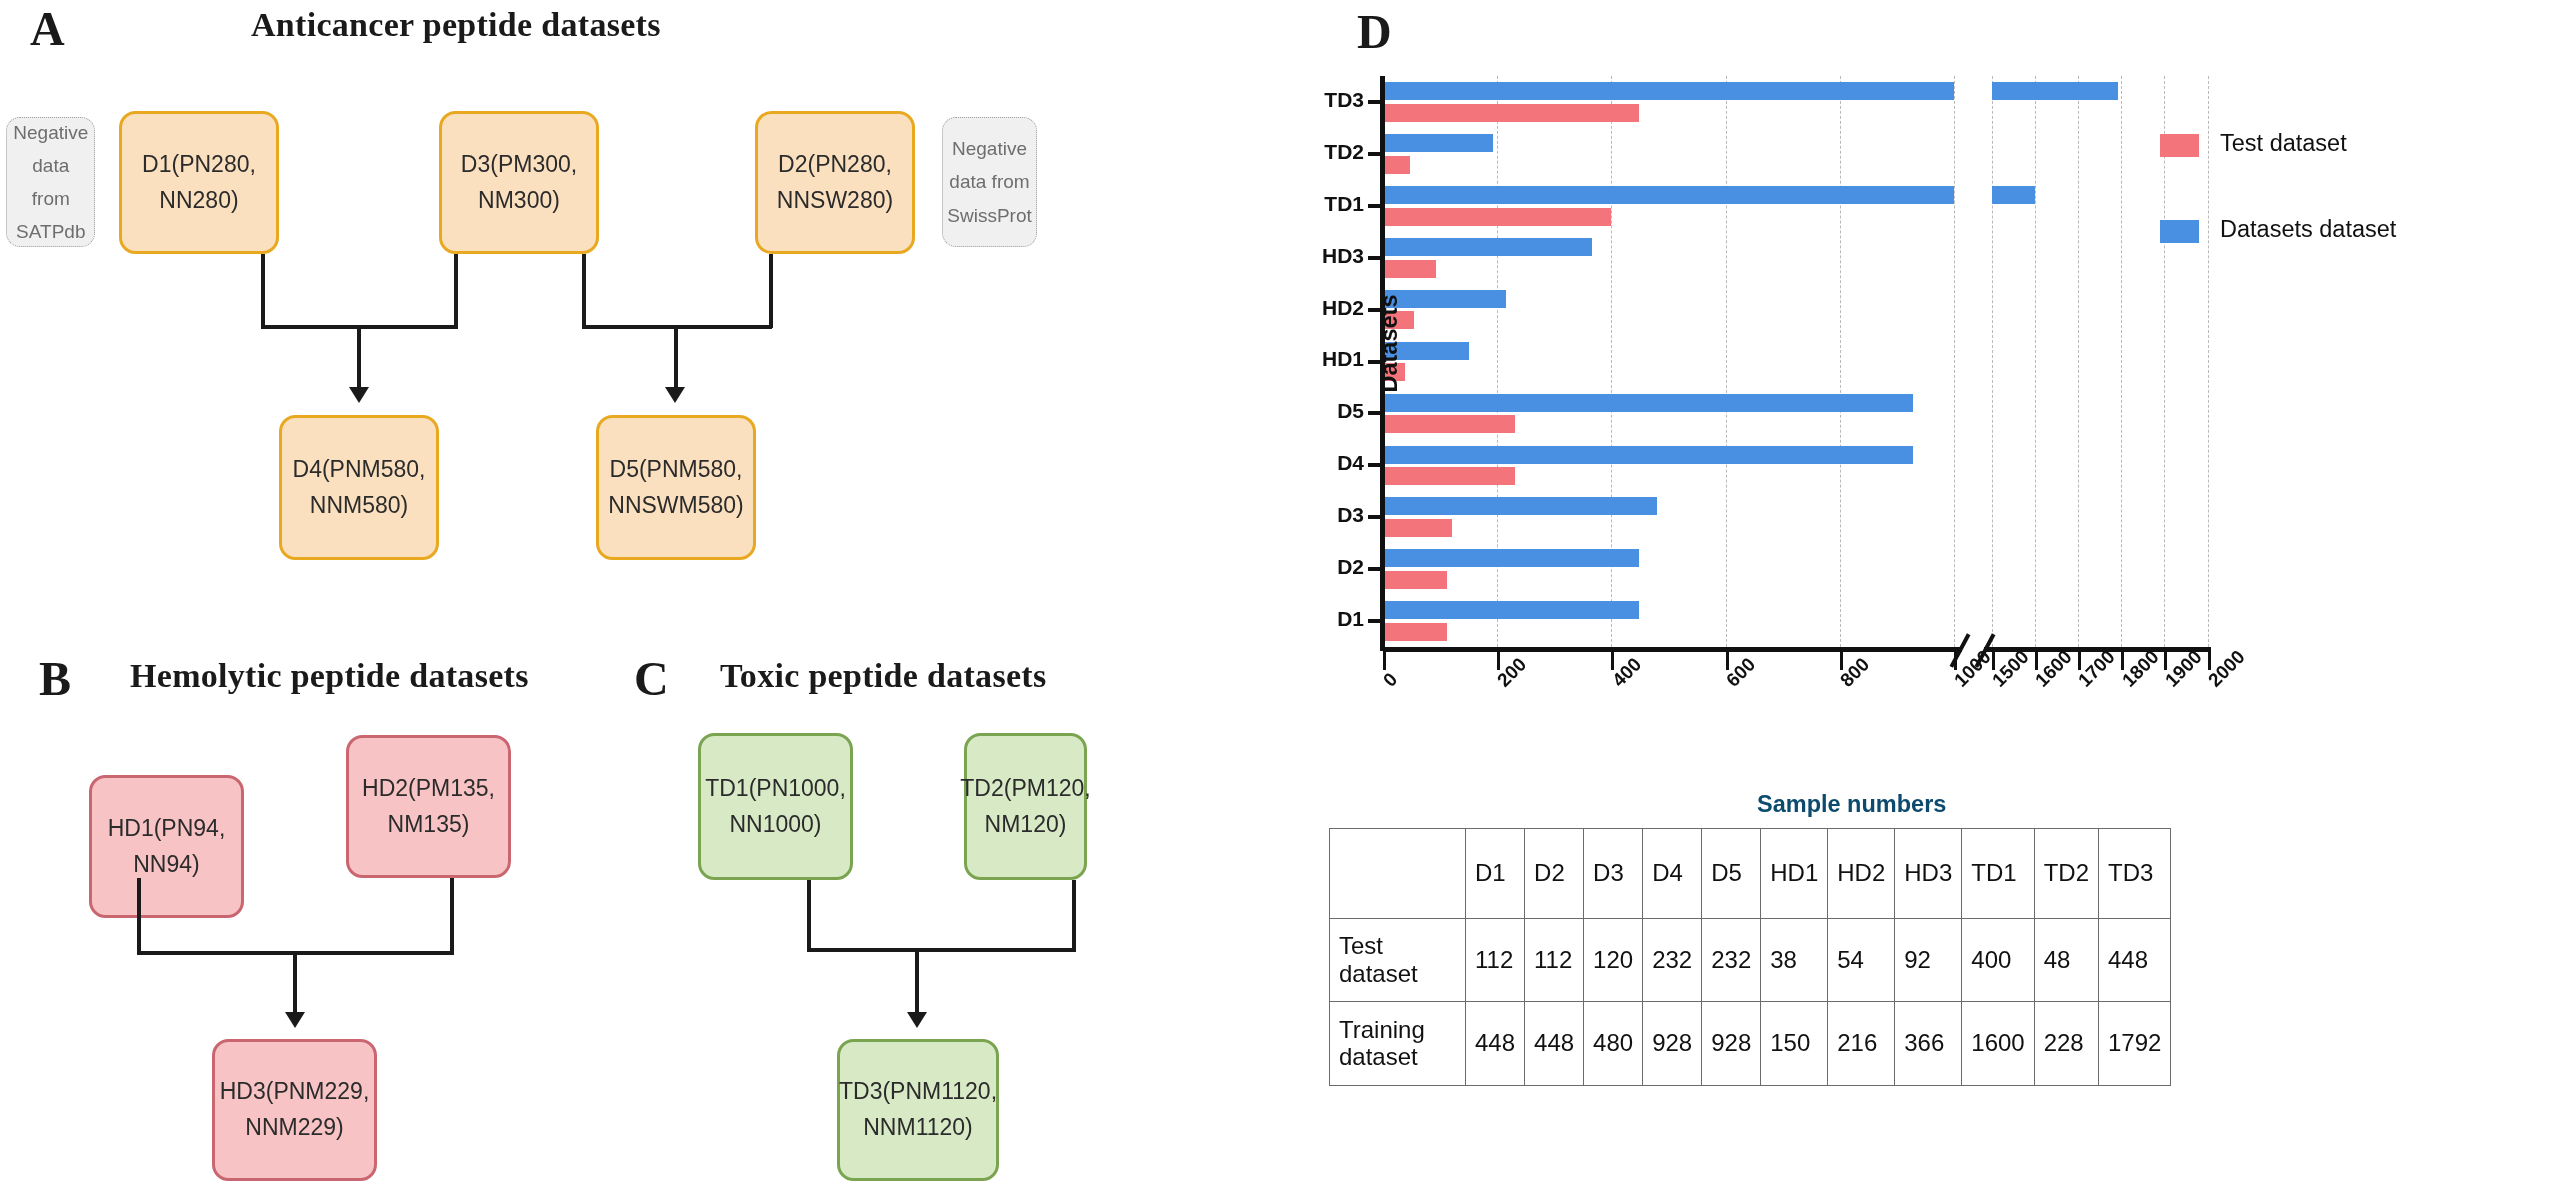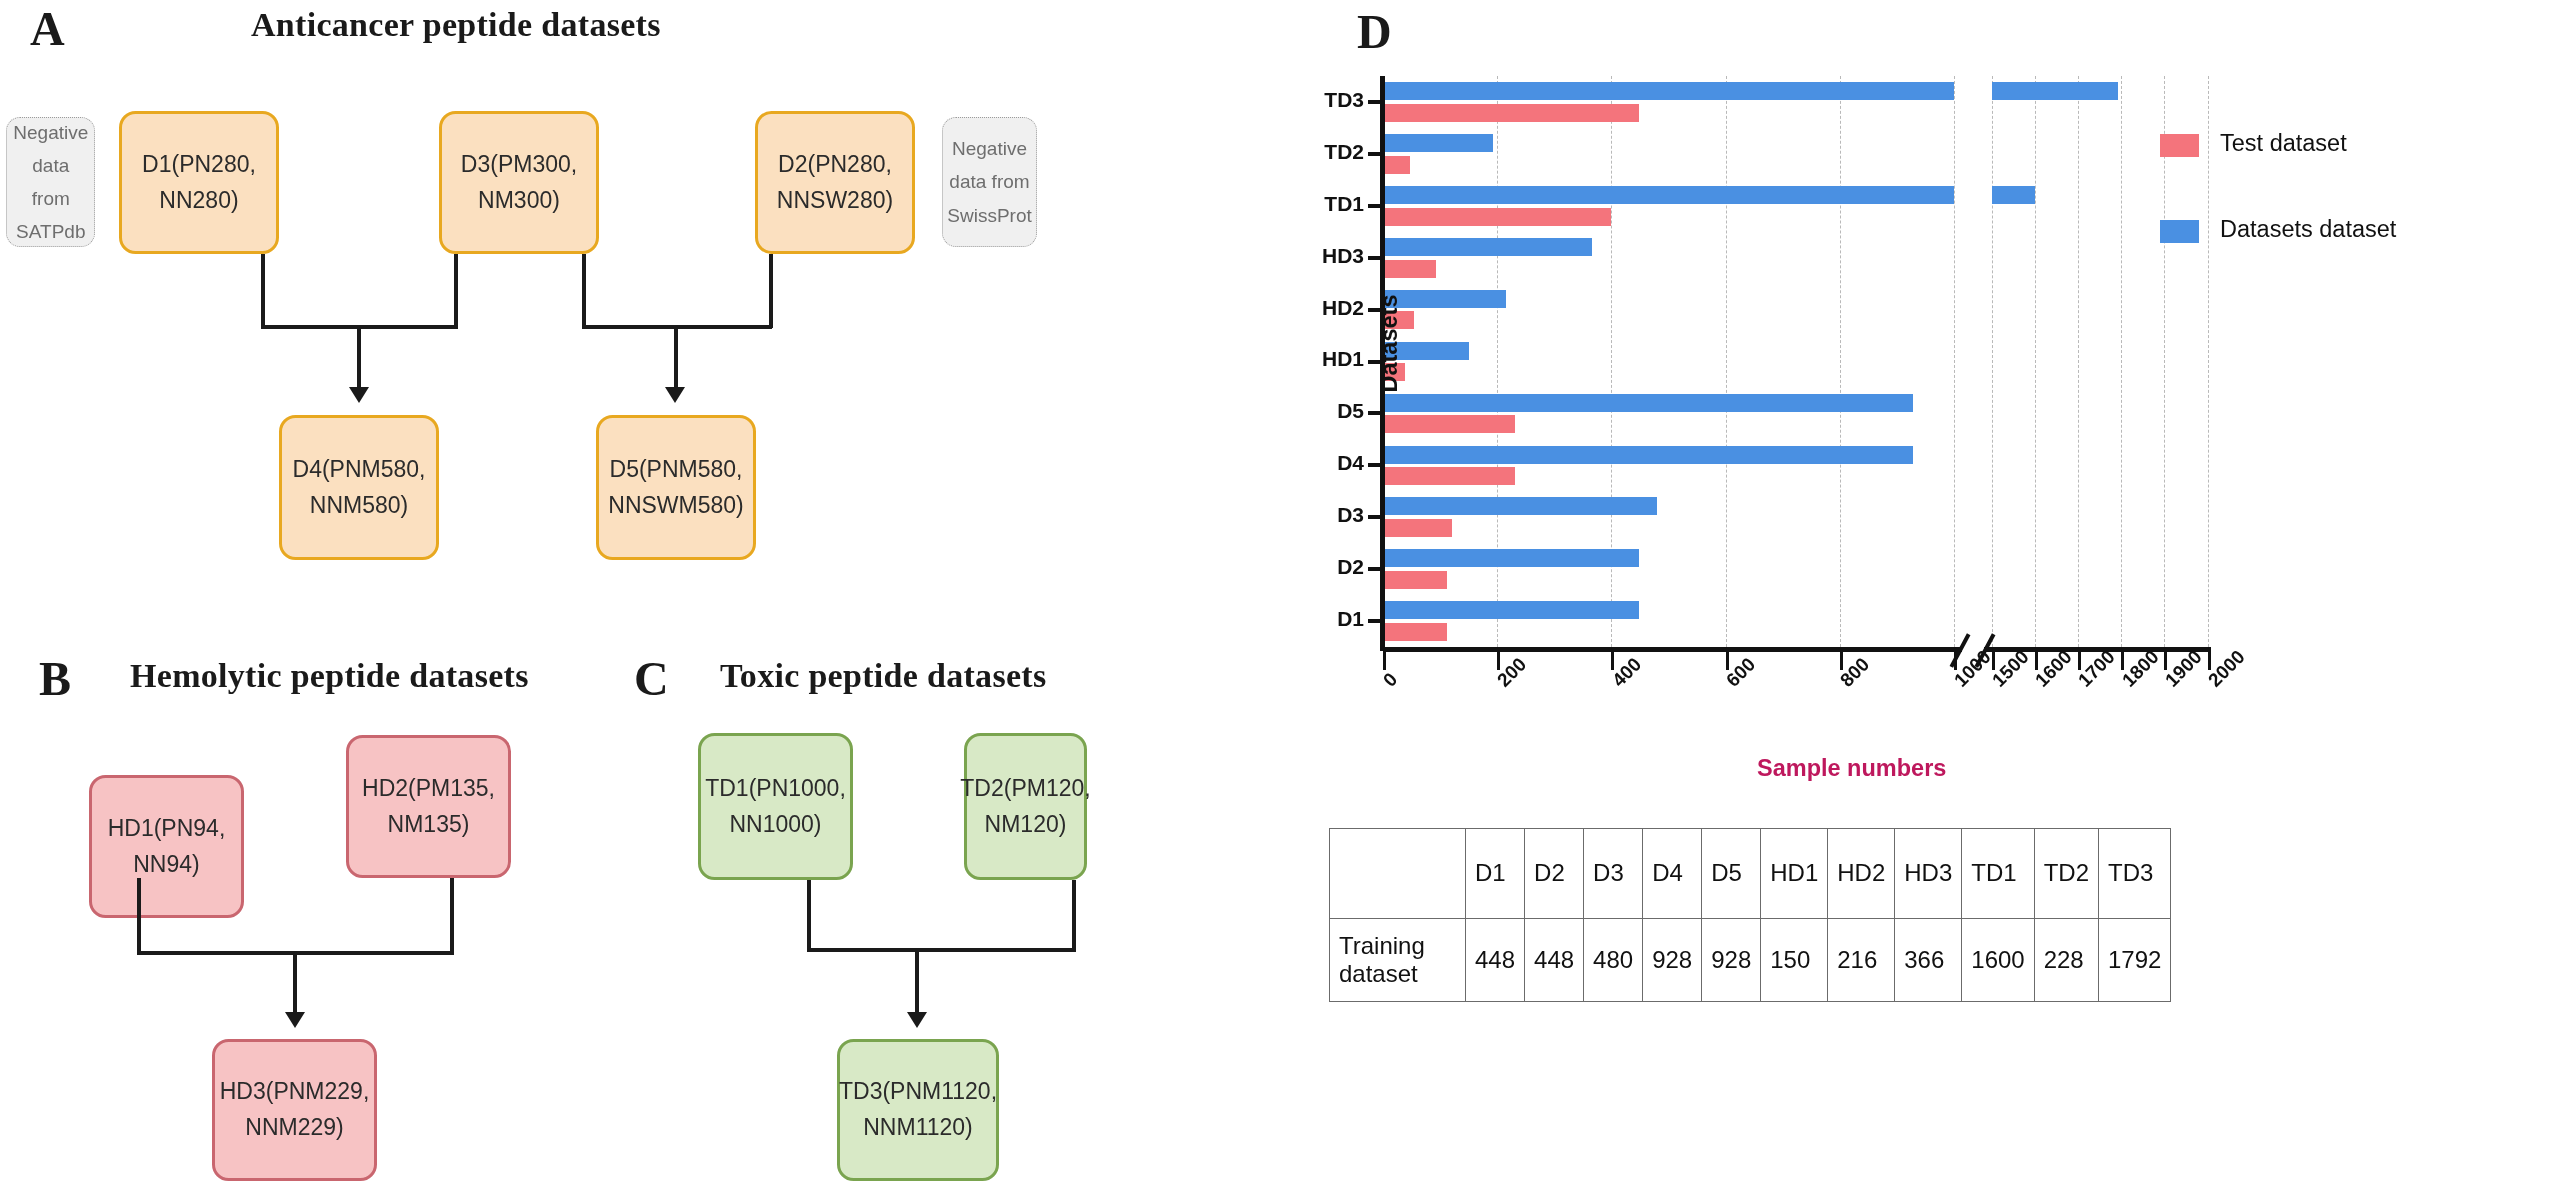--- a/index.html
+++ b/index.html
@@ -43,21 +43,21 @@
   .axis-line{position:absolute;background:#111;}
   .tick{position:absolute;width:3.2px;background:#111;}
   .tick-label{position:absolute;font-size:19px;font-weight:bold;color:#111;
               transform-origin:left top;transform:rotate(-45deg);white-space:nowrap;}
   .cat-label{position:absolute;font-size:21px;font-weight:bold;color:#111;
              text-align:right;white-space:nowrap;}
   .ytick{position:absolute;height:3.8px;background:#111;}
   .bar{position:absolute;}
   .bar.train{background:#4a90e2;}
   .bar.test {background:#f4747c;}
-  .axis-title-x{position:absolute;font-size:23.5px;font-weight:bold;color:#be185d;white-space:nowrap;}
+  .axis-title-x{position:absolute;font-size:23.5px;font-weight:bold;color:#0c4a6e;white-space:nowrap;margin-top:36px;}
   .axis-title-y{position:absolute;font-size:23.5px;font-weight:bold;color:#111;
                 white-space:nowrap;transform-origin:center center;transform:rotate(-90deg);}
   .break-mark{position:absolute;width:3.8px;height:37px;background:#111;
               transform:rotate(28deg);}
   .legend-swatch{position:absolute;width:39px;height:23px;}
   .legend-text{position:absolute;font-size:23.5px;color:#111;white-space:nowrap;}
 
   
   #data-table{position:absolute;border-collapse:collapse;
               font-family:"Liberation Sans",sans-serif;}
@@ -311,20 +311,37 @@
         <th>HD2</th>
         <th>HD3</th>
         <th>TD1</th>
         <th>TD2</th>
         <th>TD3</th>
       </tr>
     </thead>
   <tbody>
       <tr>
         <td class="rowhead">
+          <div>Test</div>
+          <div>dataset</div>
+        </td>
+        <td>112</td>
+        <td>112</td>
+        <td>120</td>
+        <td>232</td>
+        <td>232</td>
+        <td>38</td>
+        <td>54</td>
+        <td>92</td>
+        <td>400</td>
+        <td>48</td>
+        <td>448</td>
+      </tr>
+      <tr>
+        <td class="rowhead">
           <div>Training</div>
           <div>dataset</div>
         </td>
         <td>448</td>
         <td>448</td>
         <td>480</td>
         <td>928</td>
         <td>928</td>
         <td>150</td>
         <td>216</td>

